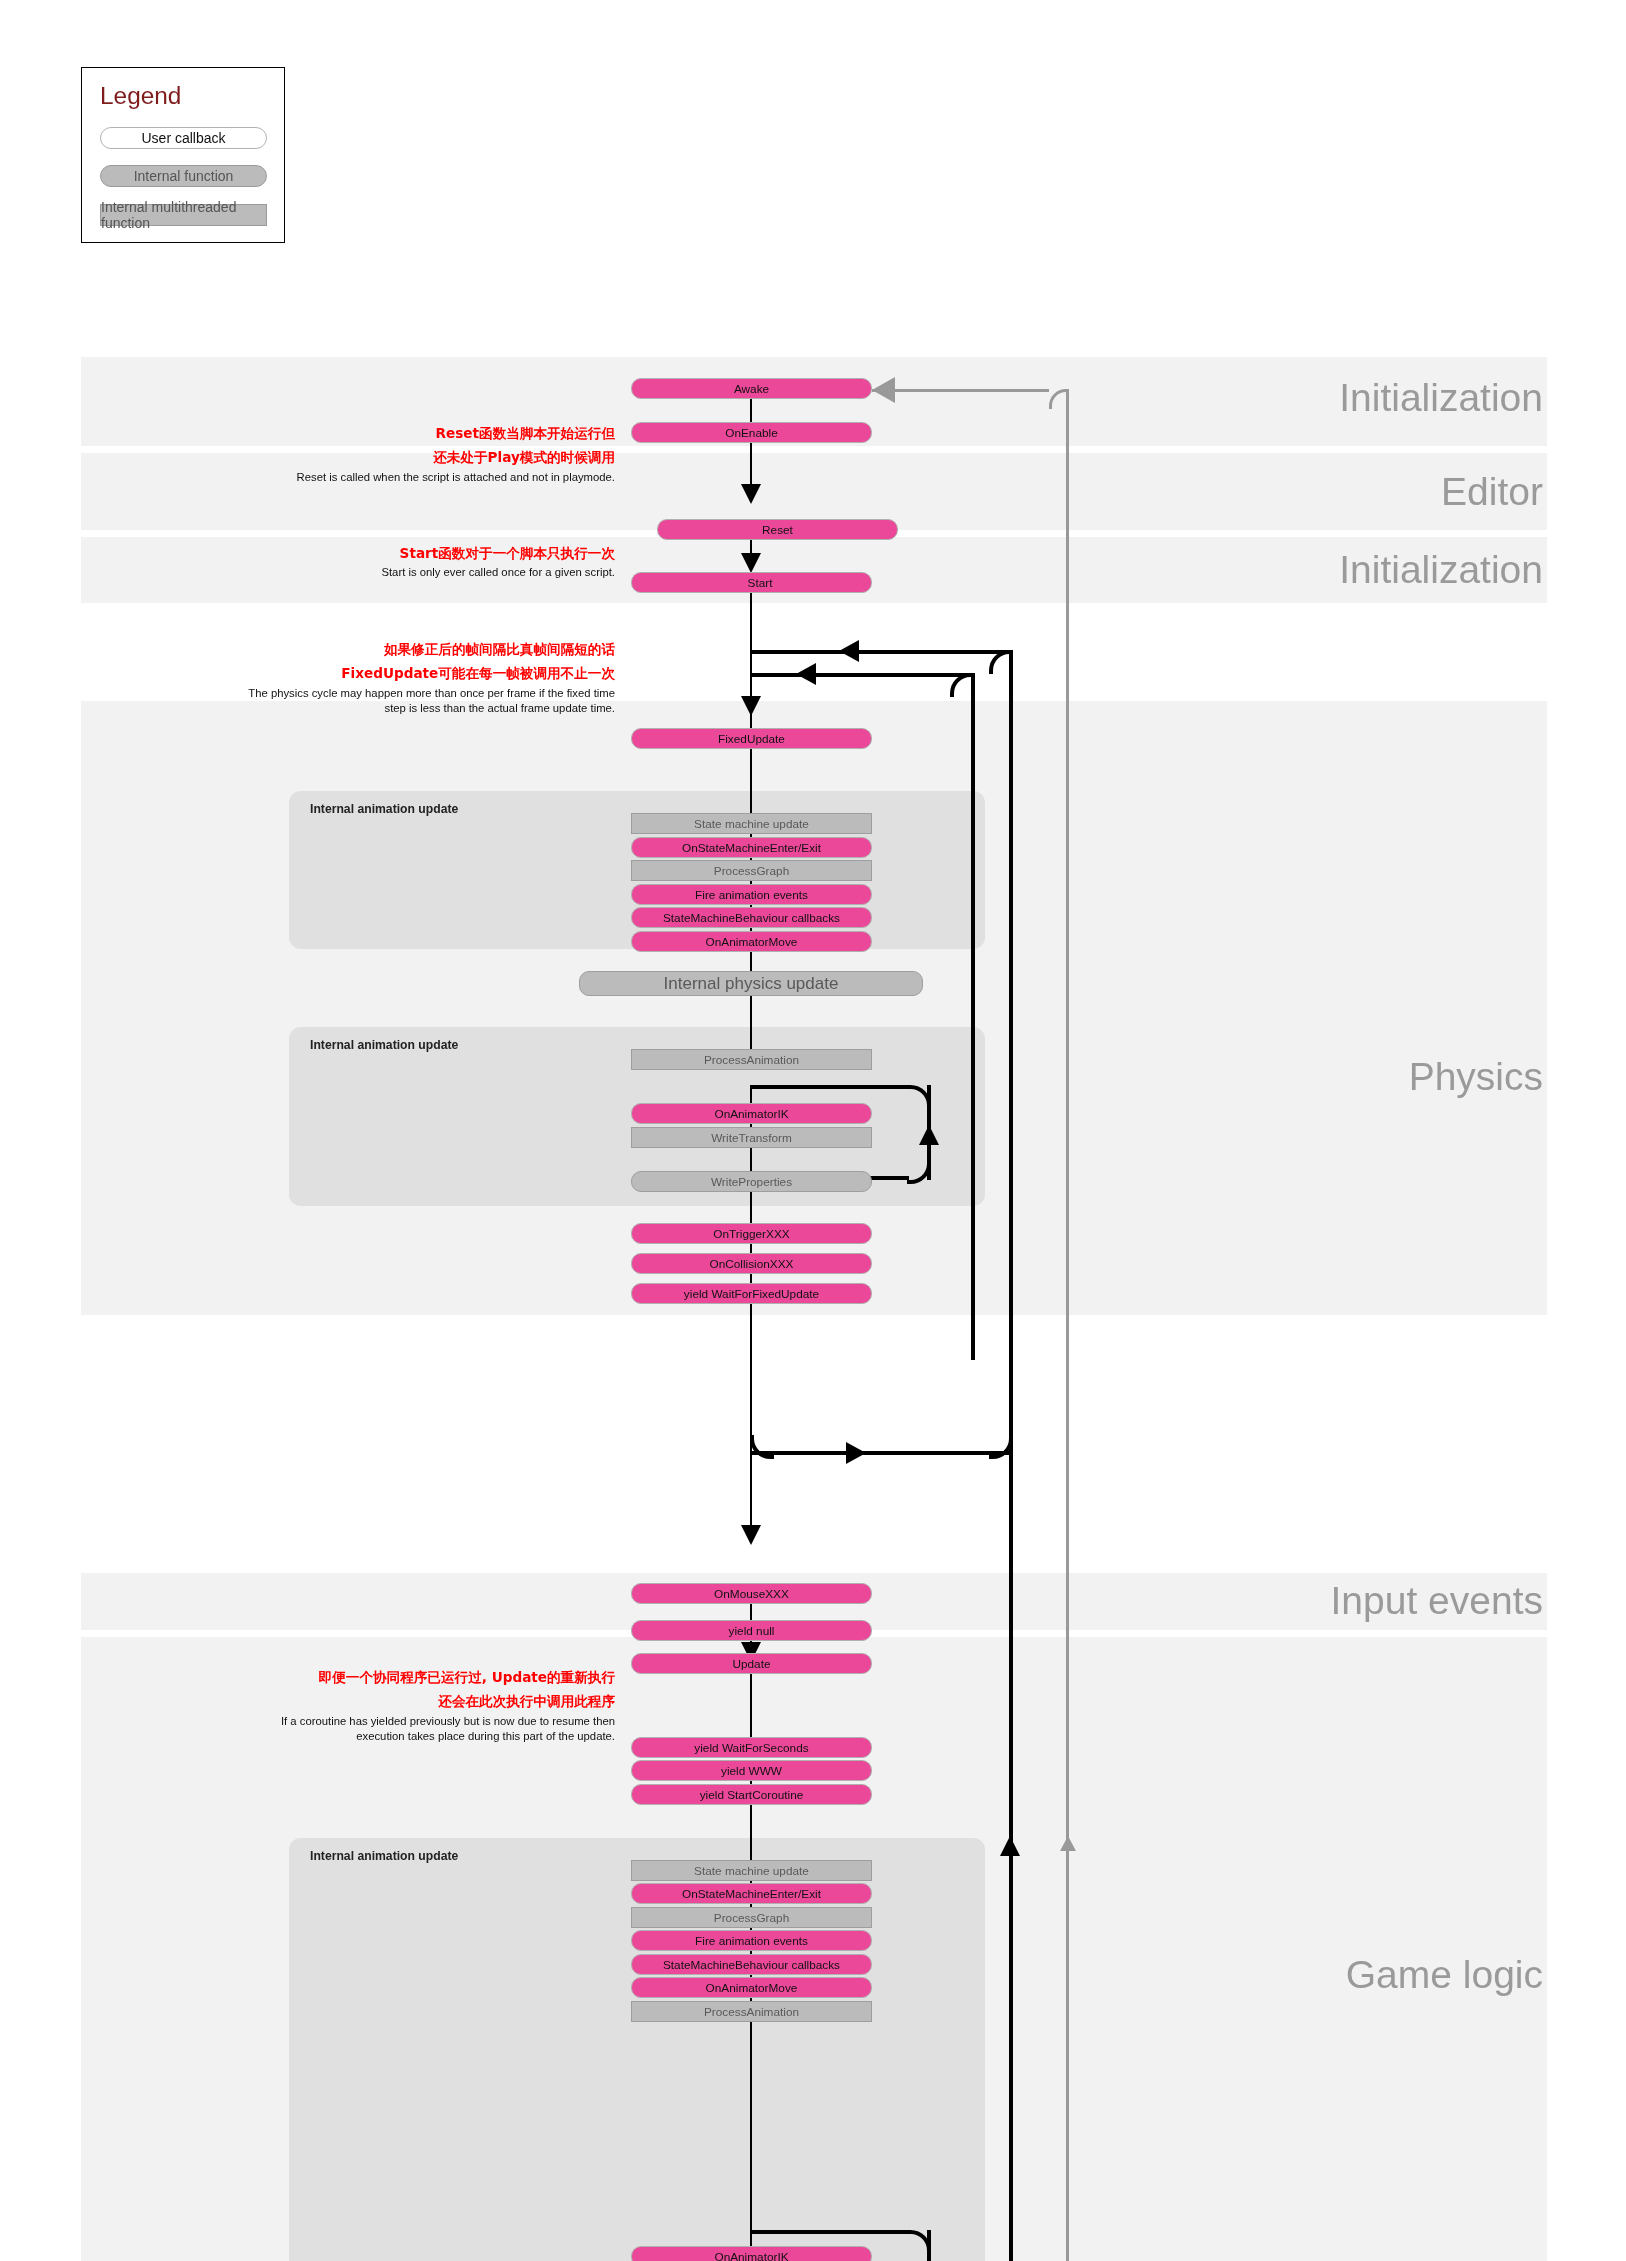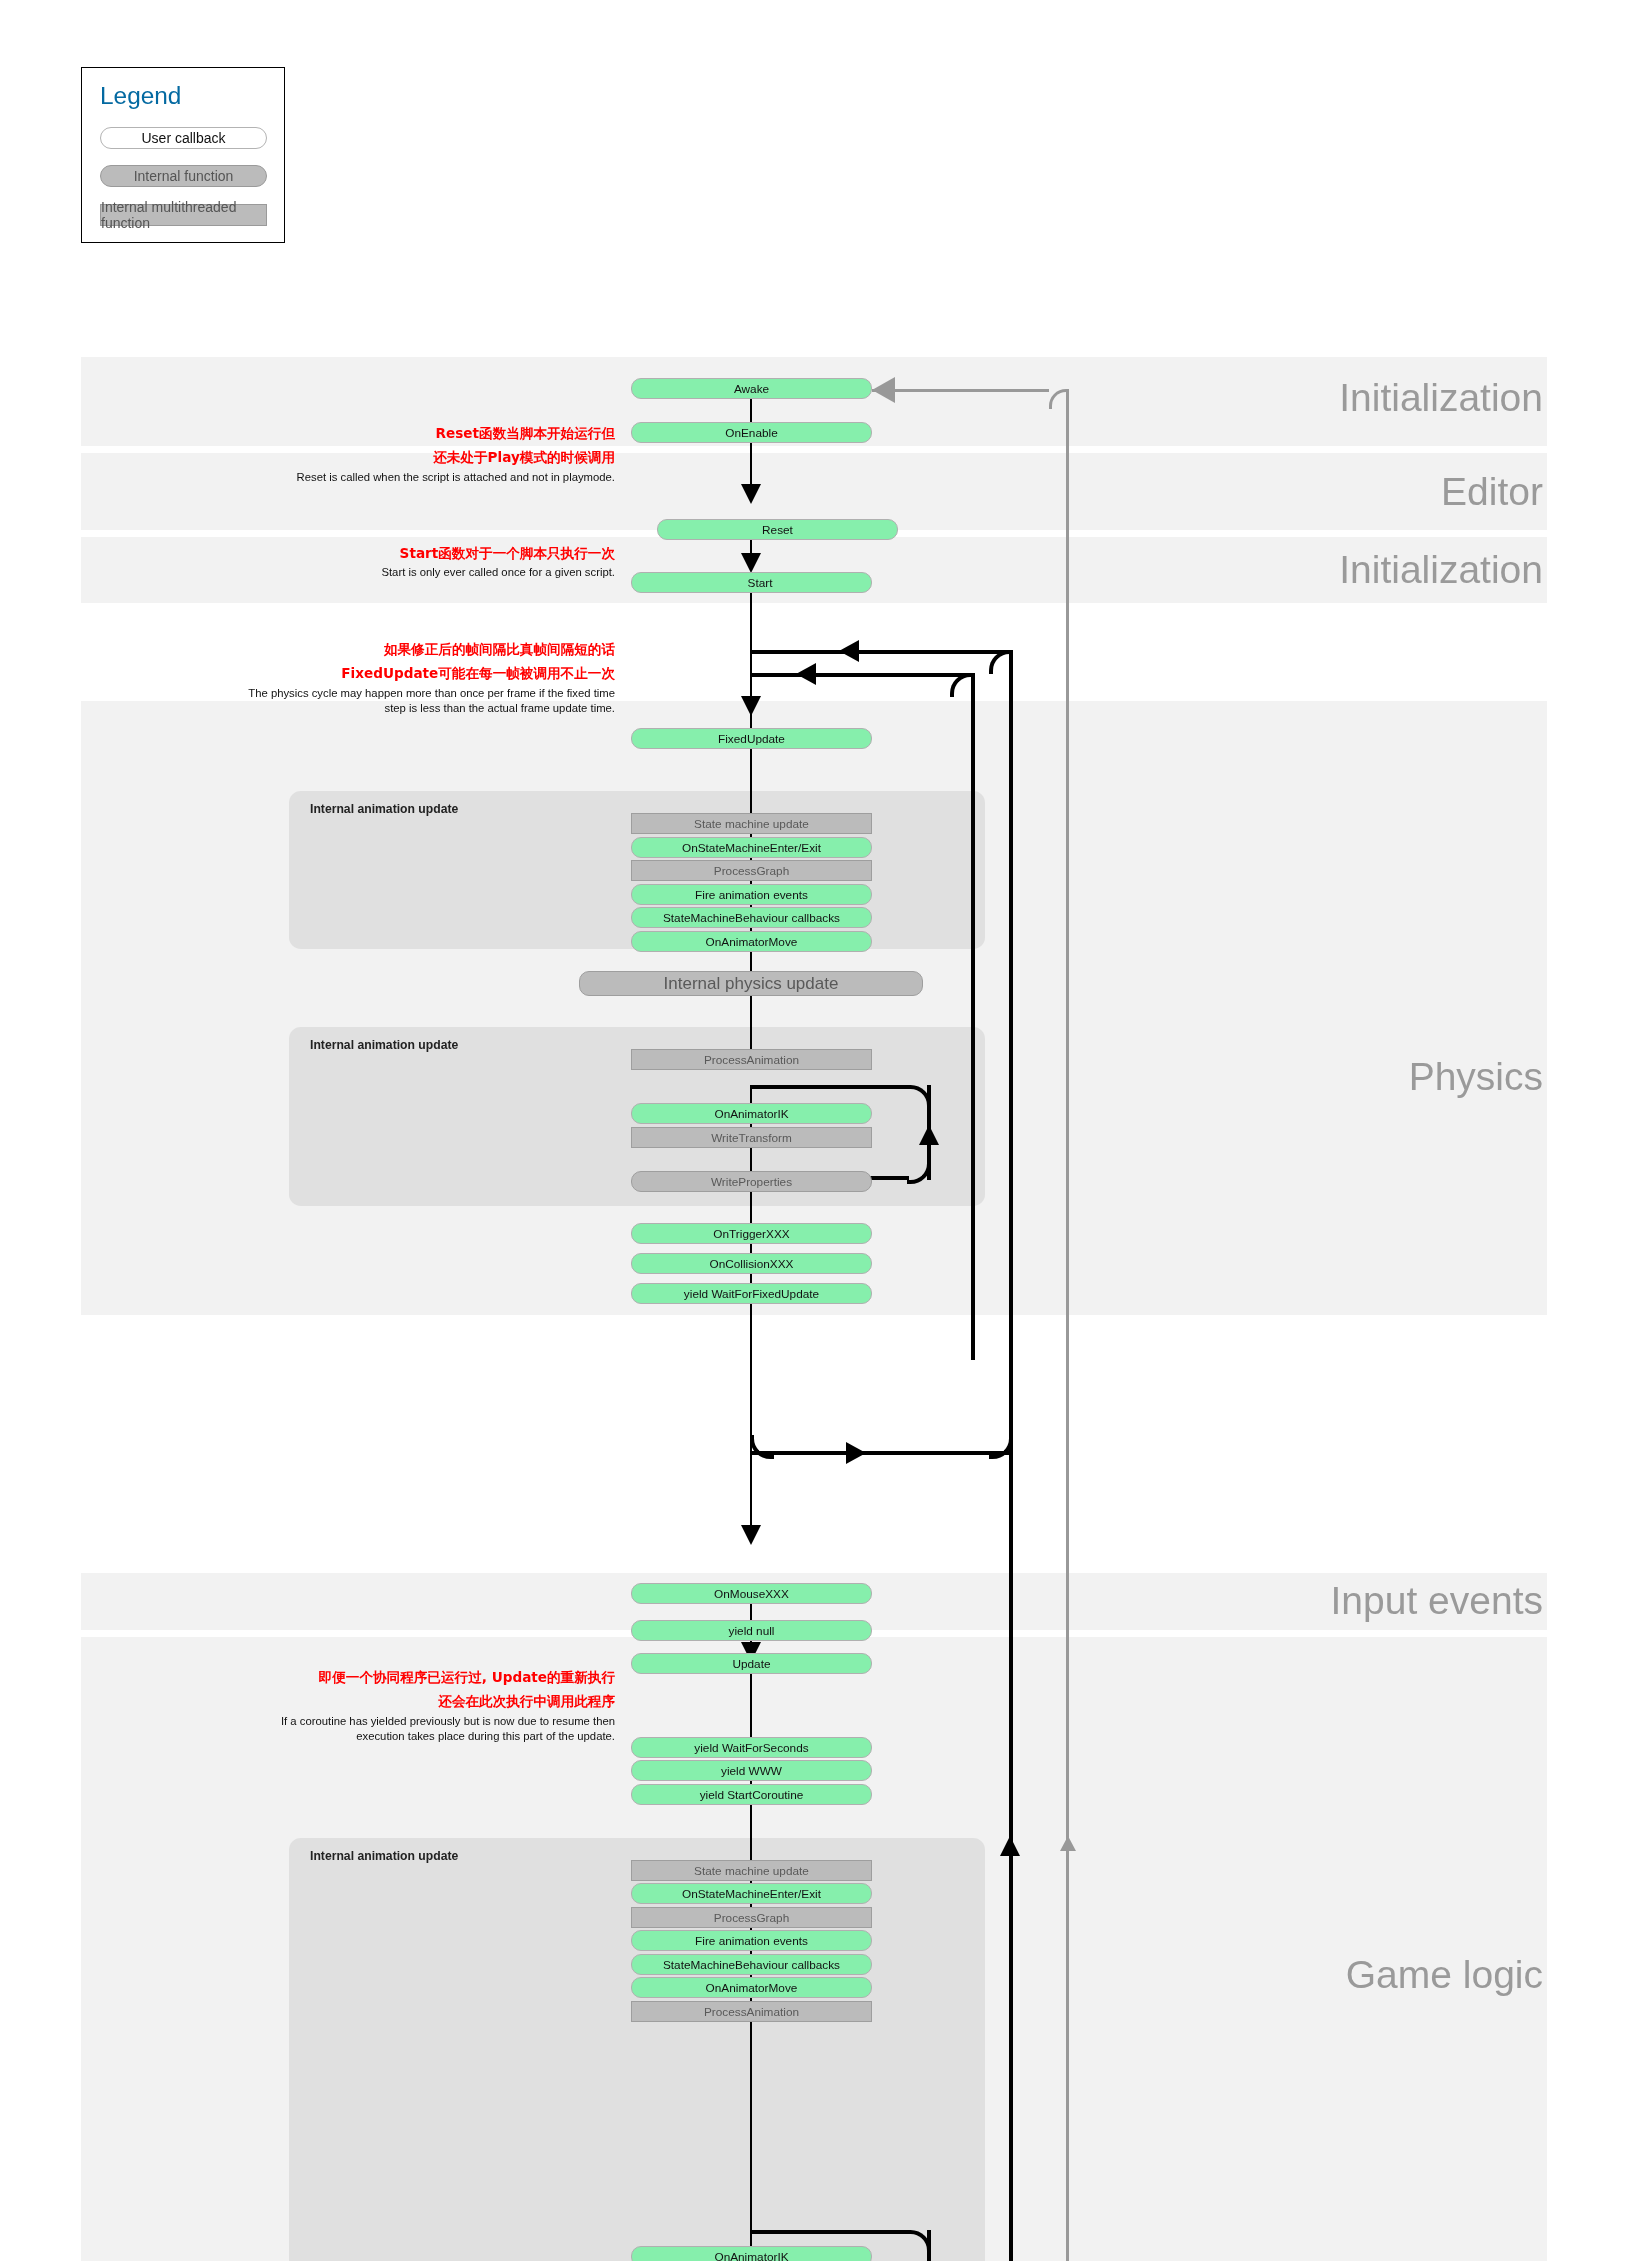--- a/index.html
+++ b/index.html
@@ -2,35 +2,35 @@
 <html style="font-size:7.2px"><head>
 <meta charset="utf-8">
 <style>
   html,body{margin:0;padding:0;background:#fff;}
   body{font-family:"Liberation Sans",sans-serif;}
   #page{position:relative;width:1626px;height:3388px;background:#fff;overflow:hidden;}
 
   
   .legend-box{position:absolute;left:81px;top:67px;width:204px;height:176px;
     background:#fff;border:1.8px solid #000;box-sizing:border-box;}
-  .legend-title{position:absolute;left:18px;top:13.6px;font-size:24.4px;color:#0369a1;}
+  .legend-title{position:absolute;left:18px;top:13.6px;font-size:24.4px;color:#7f1d1d;}
   .legend-item{position:absolute;left:18px;width:167px;height:22px;box-sizing:border-box;
      display:flex;align-items:center;justify-content:center;font-size:14px;}
   .lg-user{top:59px;background:#fff;border:1.4px solid #b3b3b3;border-radius:11px;color:#111;}
   .lg-int{top:97px;background:#bbbbbb;border:1.4px solid #9a9a9a;border-radius:11px;color:#555;}
   .lg-mt{top:136px;background:#bbbbbb;border:1.4px solid #9a9a9a;border-radius:0;color:#555;}
 
   
   .band{position:absolute;left:81px;width:1466px;background:#f2f2f2;}
   .sect-label{position:absolute;color:#9a9a9a;font-size:39px;white-space:nowrap;text-align:right;}
 
   
   .node{position:absolute;left:631px;width:241px;height:21px;box-sizing:border-box;
     display:flex;align-items:center;justify-content:center;font-size:11.8px;z-index:6;}
-  .user{background:#86efac;border:1.4px solid #b0b0b0;border-radius:10px;color:#111;}
+  .user{background:#ec4899;border:1.4px solid #b0b0b0;border-radius:10px;color:#111;}
   .internal{background:#bbbbbb;border:1.4px solid #9e9e9e;border-radius:10px;color:#595959;}
   .mt{background:#bbbbbb;border:1.4px solid #9e9e9e;border-radius:0;color:#595959;}
   .wide{left:579px;width:344px;}
 
   
   .group{position:absolute;left:289px;background:#e0e0e0;border-radius:11.8px;z-index:2;}
   .group-title{position:absolute;left:21px;top:11px;font-size:12.2px;font-weight:bold;color:#222;}
 
   
   .anno{position:absolute;text-align:right;z-index:7;}

